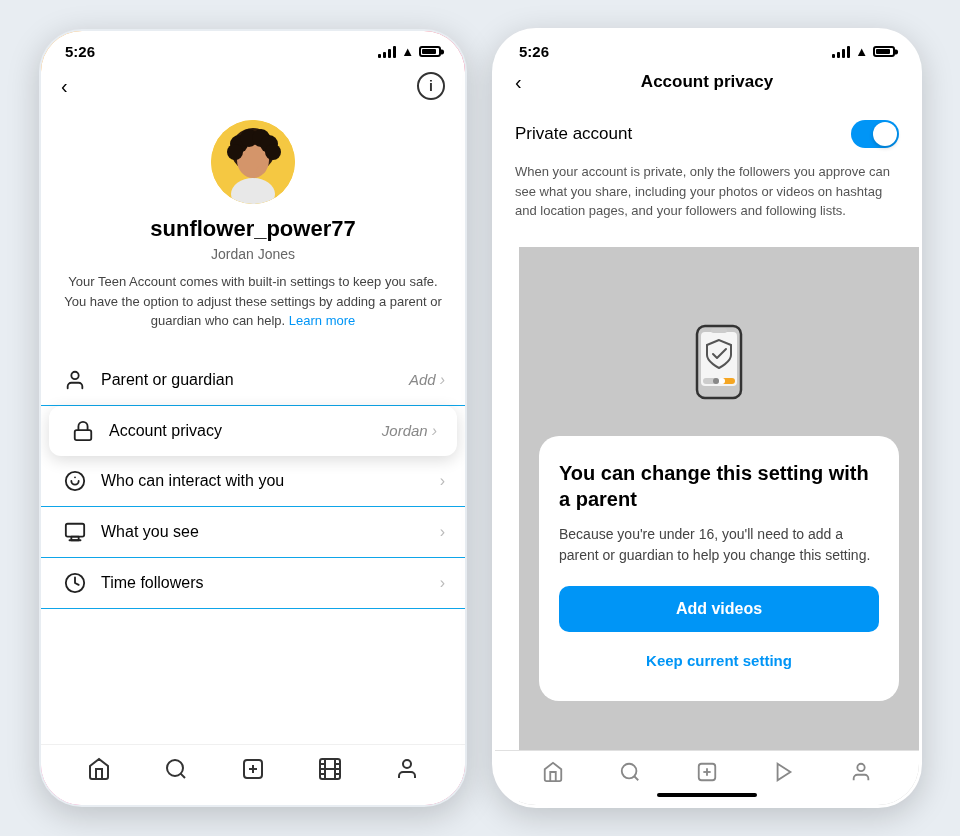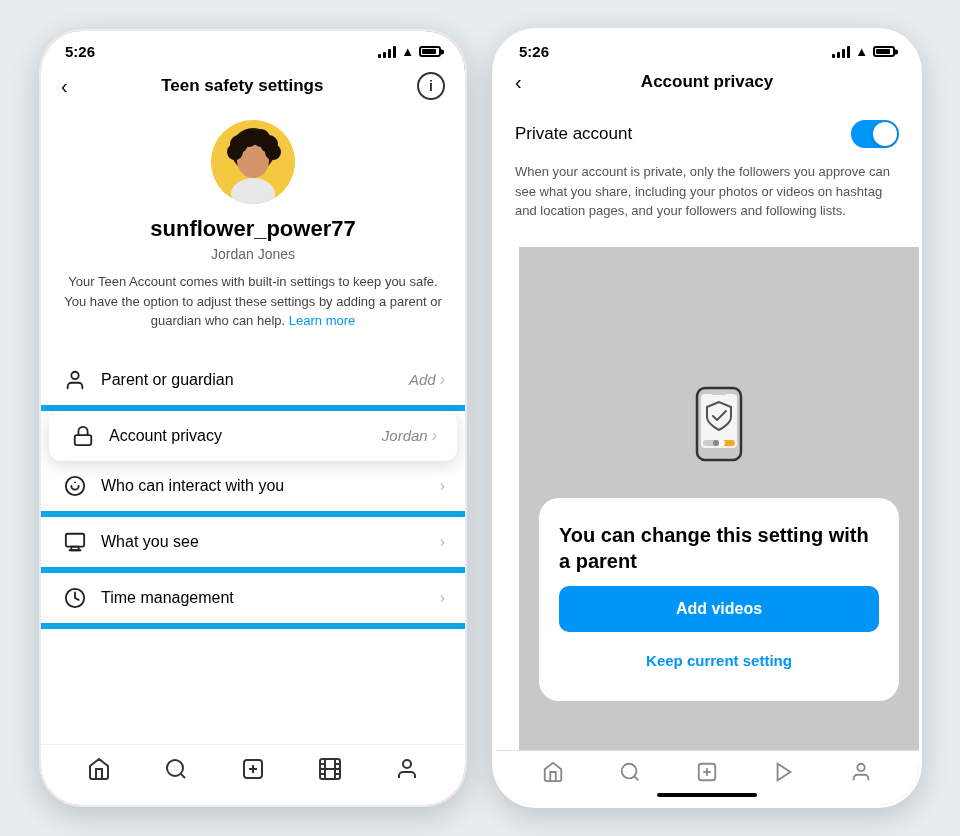--- a/index.html
+++ b/index.html
@@ -160,21 +160,21 @@
     }
     .learn-more { color: #0095f6; text-decoration: none; }
     
     .menu-list {
       margin-top: 8px;
     }
     .menu-item {
       display: flex;
       align-items: center;
       padding: 14px 20px;
-      border-bottom: 6px solid #0ea5e9;
+      border-bottom: 1px solid #0ea5e9;
       position: relative;
     }
     .menu-item-icon {
       width: 28px;
       margin-right: 12px;
       display: flex;
       align-items: center;
       justify-content: center;
       color: #222;
     }
@@ -377,21 +377,20 @@
         </div>
         <span class="wifi-icon">▲</span>
         <div class="battery-icon">
           <div class="battery-fill"></div>
         </div>
       </div>
     </div>
 
     <div class="nav-header">
       <span class="back-arrow">‹</span>
-      <span class="nav-title">Teen safety settings</span>
       <div class="nav-icon">i</div>
     </div>
 
     <div class="profile-section">
       <div class="avatar">
         <svg width="84" height="84" viewBox="0 0 84 84">
           <circle cx="42" cy="42" r="42" fill="#f5c842"></circle>
 
           <ellipse cx="42" cy="30" rx="22" ry="22" fill="#2c1a0e"></ellipse>
 
@@ -471,21 +470,21 @@
         <span class="chevron">›</span>
       </div>
 
       <div class="menu-item">
         <span class="menu-item-icon">
           <svg width="22" height="22" viewBox="0 0 24 24" fill="none" stroke="#222" stroke-width="2" stroke-linecap="round" stroke-linejoin="round">
             <circle cx="12" cy="12" r="10"></circle>
             <polyline points="12 6 12 12 16 14"></polyline>
           </svg>
         </span>
-        <span class="menu-item-label">Time management</span>
+        <span class="menu-item-label">Time followers</span>
         <span class="chevron">›</span>
       </div>
     </div>
 
     <div class="bottom-nav">
       <span class="bottom-nav-icon">
         <svg width="24" height="24" viewBox="0 0 24 24" fill="none" stroke="#333" stroke-width="2">
             <path d="M3 9l9-7 9 7v11a2 2 0 0 1-2 2H5a2 2 0 0 1-2-2z"></path>
             <polyline points="9 22 9 12 15 12 15 22"></polyline>
           </svg>
@@ -573,20 +572,21 @@
 
             <rect x="24" y="56" width="16" height="6" rx="3" fill="#ccc"></rect>
             <circle cx="37" cy="59" r="3" fill="#888"></circle>
             <rect x="42" y="56" width="14" height="6" rx="3" fill="#f5a623"></rect>
             <circle cx="43" cy="59" r="3" fill="#fff"></circle>
           </svg>
         </div>
 
         <div class="white-card">
           <div class="card-title">You can change this setting with a parent</div>
+          <div class="card-desc">Because you're under 16, you'll need to add a parent or guardian to help you change this setting.</div>
           <button class="add-parent-btn">Add videos</button>
           <button class="keep-current-btn">Keep current setting</button>
         </div>
       </div>
 
       <div class="bottom-nav-right">
         <span class="bottom-nav-icon">
           <svg width="22" height="22" viewBox="0 0 24 24" fill="none" stroke="#888" stroke-width="2">
               <path d="M3 9l9-7 9 7v11a2 2 0 0 1-2 2H5a2 2 0 0 1-2-2z"></path>
               <polyline points="9 22 9 12 15 12 15 22"></polyline>

